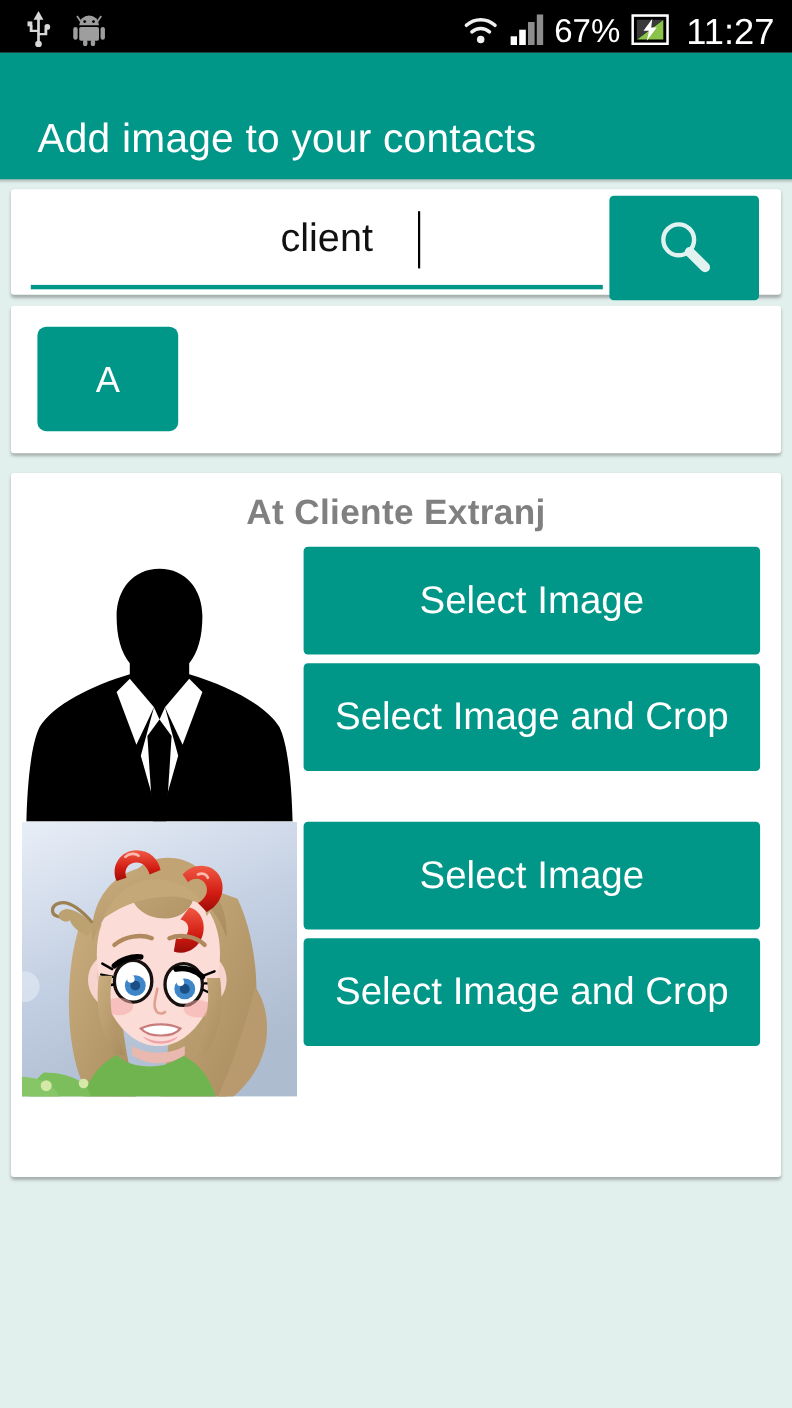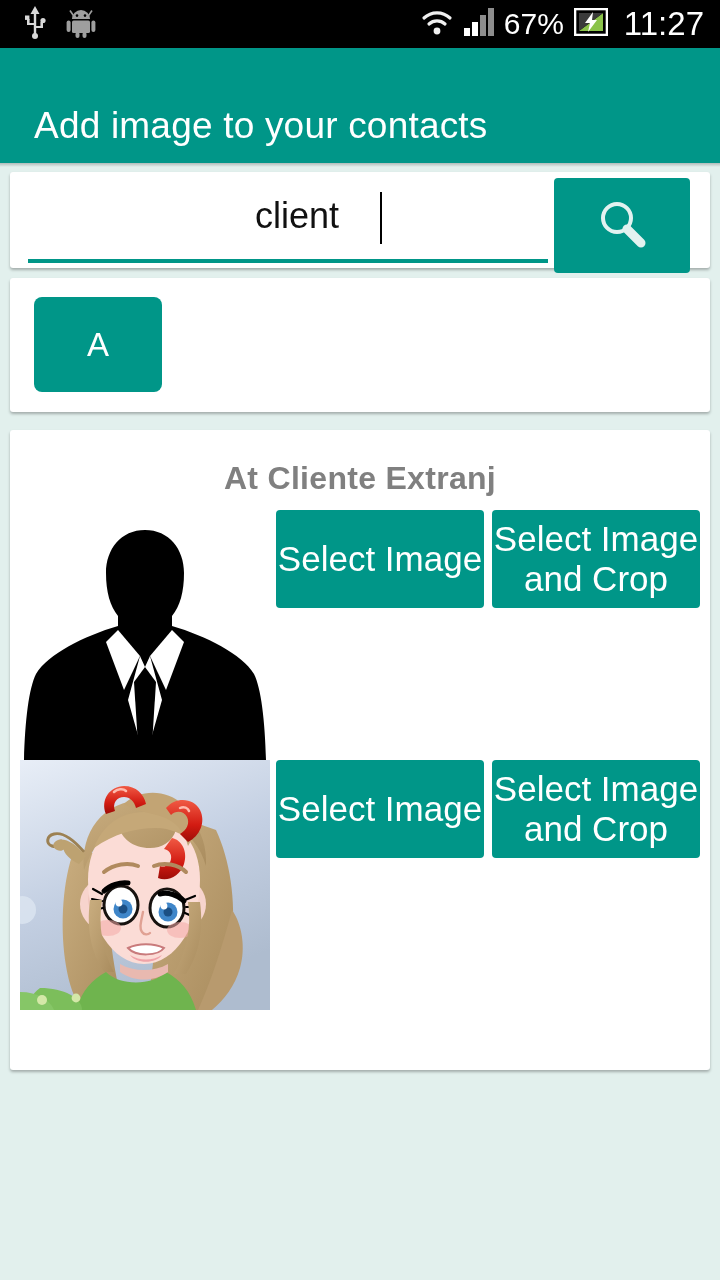--- a/index.html
+++ b/index.html
@@ -7,21 +7,21 @@
     width:720px; height:1280px;
     background:#e2f0ed;
     font-family:"Liberation Sans", sans-serif;
     overflow:hidden;
   }
   #app { position:relative; width:720px; height:1280px; background:#e2f0ed; }
 
   
   .statusbar{
     position:absolute; top:0; left:0; width:720px; height:48px;
-    background:#000; display:flex; align-items:center;
+    background:#000; display:flex; align-items:flex-end;
   }
   .sb-left{ display:flex; align-items:center; gap:18px; padding-left:22px; }
   .sb-right{ margin-left:auto; display:flex; align-items:center; gap:10px; padding-right:16px; }
   .sb-icon{ display:block; }
   .sb-text{ color:#fff; font-size:30px; letter-spacing:0px; font-family:"Liberation Sans", sans-serif; }
   .sb-time{ color:#fff; font-size:33px; padding-left:6px; }
 
   
   .actionbar{
     position:absolute; top:48px; left:0; width:720px; height:115px;
@@ -75,30 +75,30 @@
     color:#fff; font-size:33px; font-family:"Liberation Sans", sans-serif;
     display:flex; align-items:center; justify-content:center;
   }
 
   
   .card-contacts{ top:430px; height:640px; padding:0; overflow:hidden; }
 
   .contact{ position:relative; width:100%; }
   .contact-name{
     text-align:center; color:#808080; font-size:32px; font-weight:bold;
-    padding-top:30px; padding-bottom:13px; letter-spacing:.3px;
+    padding-top:17px; padding-bottom:13px; letter-spacing:.3px;
   }
   .contact-body{ position:relative; height:250px; }
   .avatar{
     position:absolute; left:10px; top:0; width:250px; height:250px;
     overflow:hidden; background:#fff;
   }
   .btn-col{
     position:absolute; left:266px; top:0; width:424px; height:250px;
-    display:flex; flex-direction:row; justify-content:flex-start; gap:8px;
+    display:flex; flex-direction:column; justify-content:flex-start; gap:8px;
     padding-bottom:4px;
   }
   .sel-btn{
     width:415px; height:98px; background:#009688; border:none; border-radius:4px;
     color:#fff; font-size:35px; cursor:pointer;
     font-family:"Liberation Sans", sans-serif;
     display:flex; align-items:center; justify-content:center;
   }
 
   

